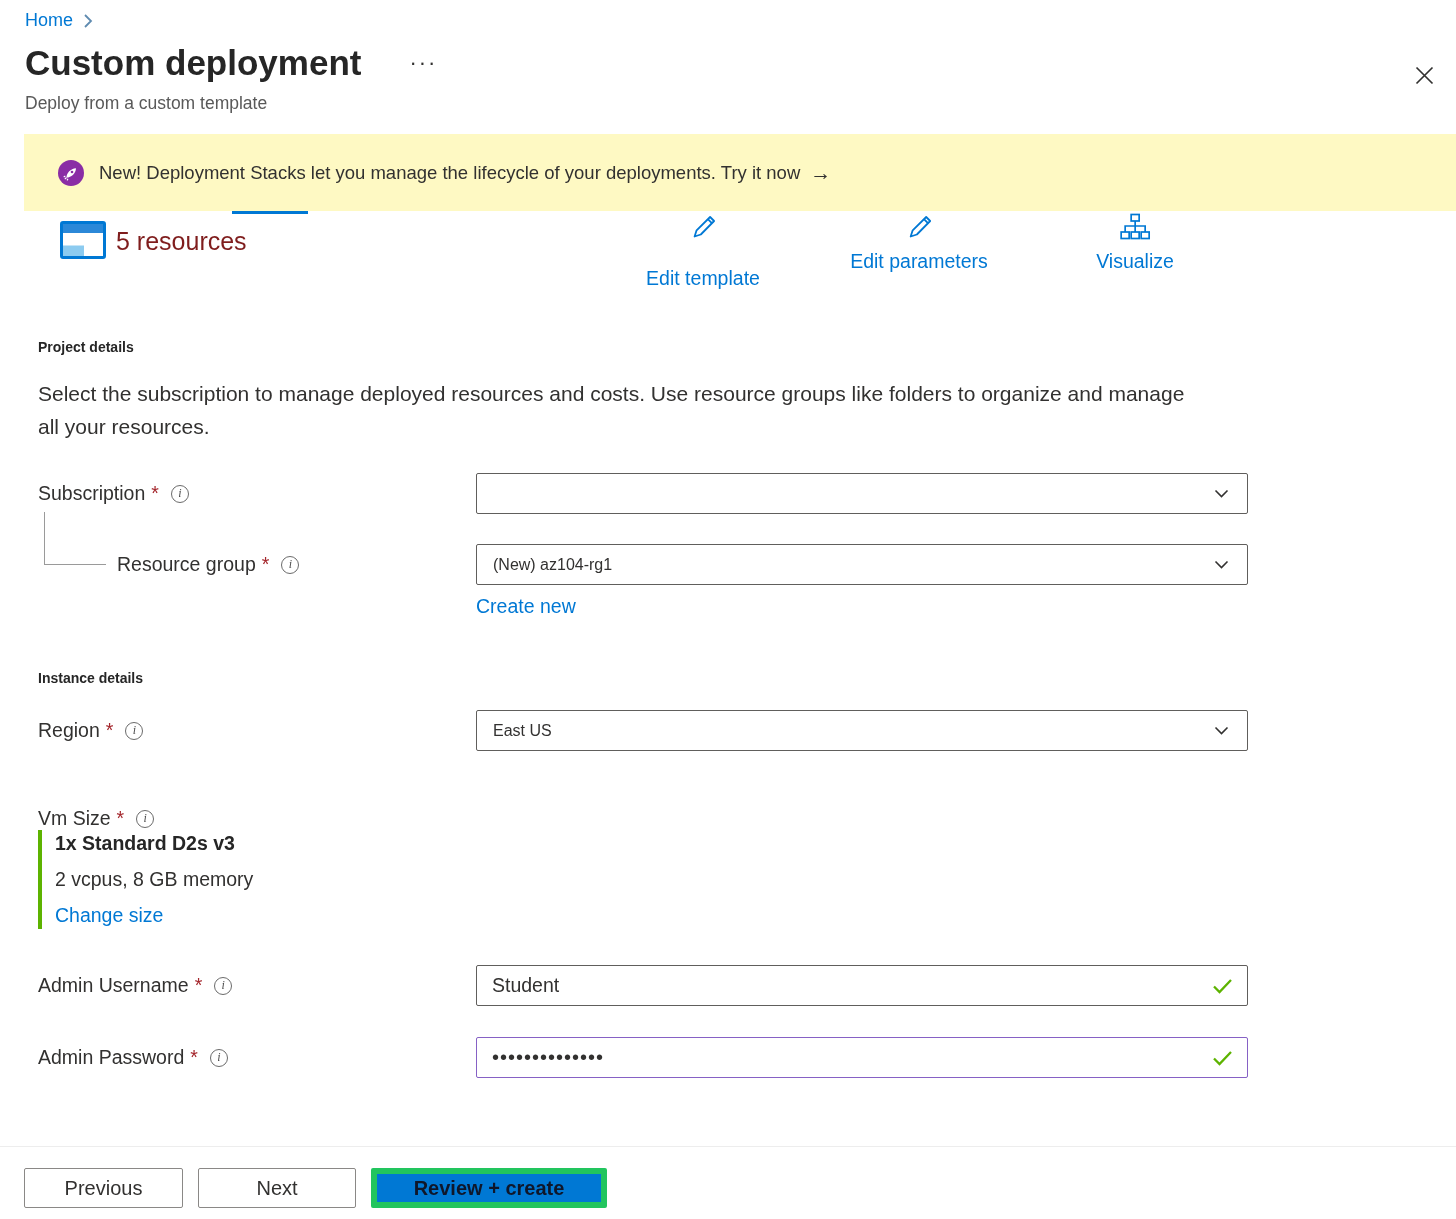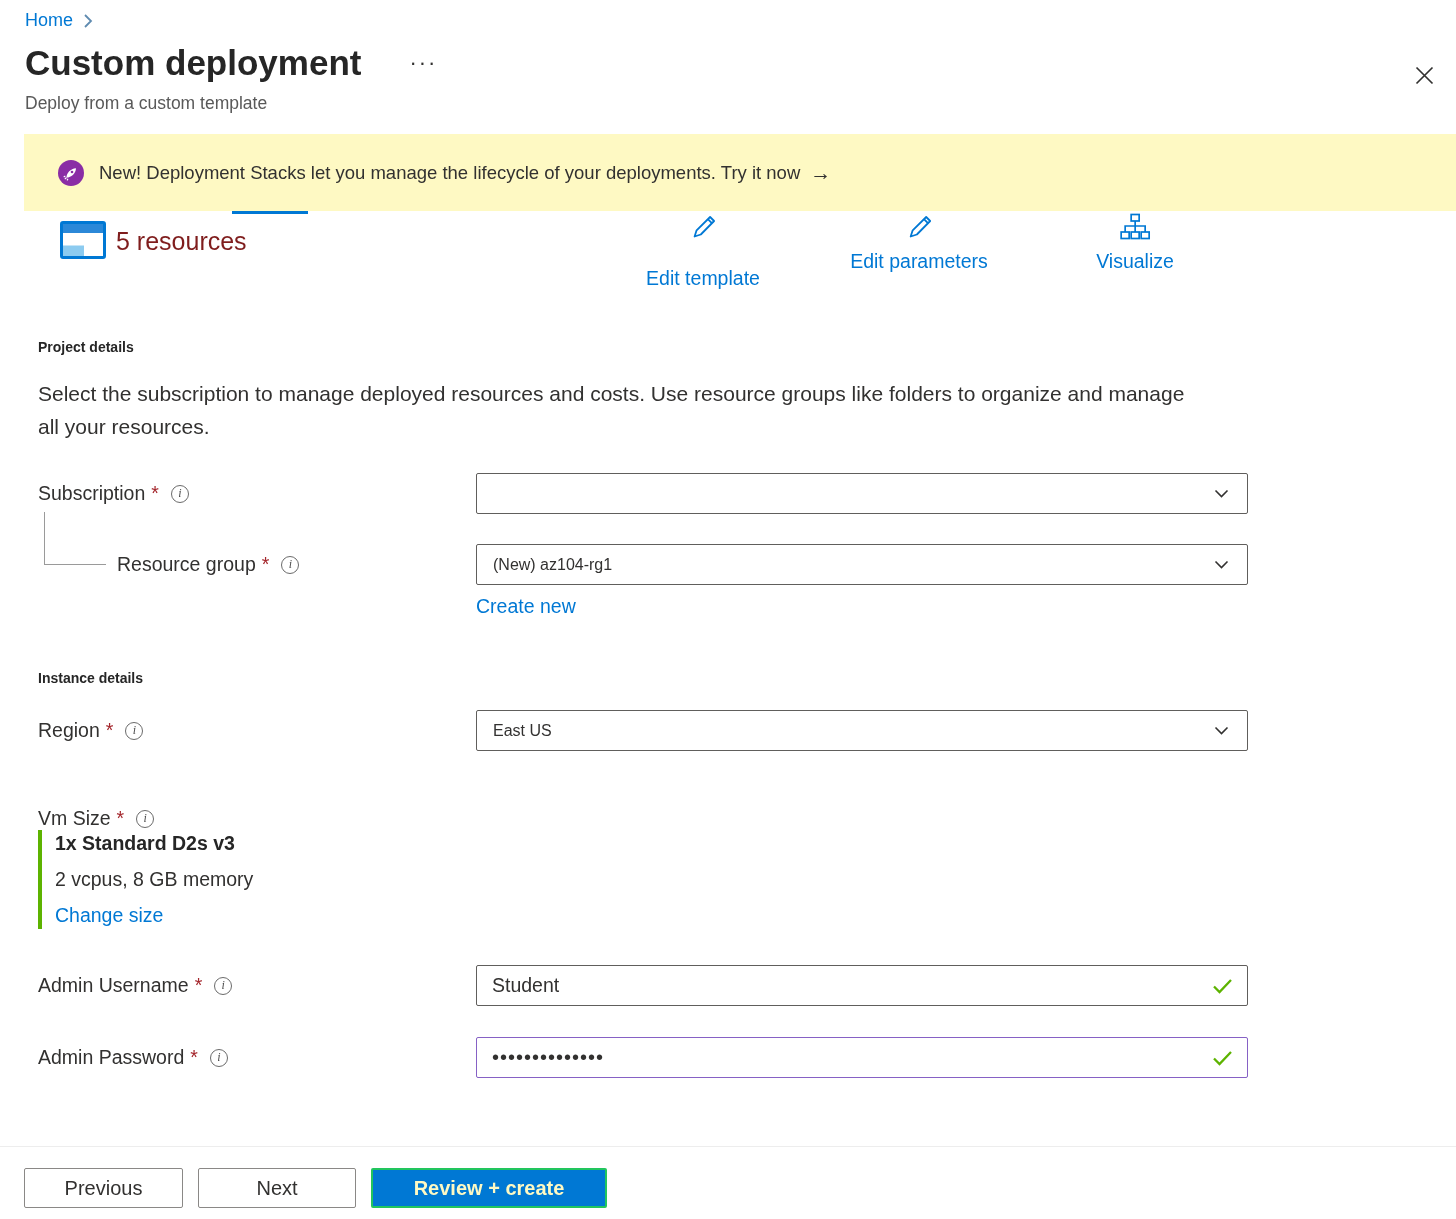--- a/index.html
+++ b/index.html
@@ -74,21 +74,21 @@
   .input-wrap { flex:1; position:relative; display:flex; }
   .input-wrap input { width:100%; height:41px; border:1px solid #605e5c; border-radius:2px; padding:0 48px 0 15px; font-size:19.5px; font-family:"Liberation Sans", sans-serif; color:#323130; outline:none; }
   .input-wrap .check { position:absolute; right:15px; top:50%; transform:translateY(-50%); line-height:0; }
   .input-wrap input.password { border-color:#8661c5; font-size:20px; letter-spacing:1px; }
 
   
   .footer-divider { position:absolute; left:0; top:1146px; width:1456px; height:1px; background:#ededed; }
   .footer { position:absolute; left:24px; top:1168px; display:flex; gap:15px; }
   .btn { height:40px; border-radius:2px; font-size:20px; display:flex; align-items:center; justify-content:center; cursor:pointer; font-family:"Liberation Sans", sans-serif; }
   .btn-secondary { background:#fff; border:1px solid #8a8886; color:#323130; }
-  .btn-primary { background:#0078d4; border:2px solid #22c55e; color:#fef9c3; font-weight:700; }
+  .btn-primary { background:#0078d4; border:6px solid #22c55e; color:#0f172a; font-weight:700; }
   .btn-previous { width:159px; }
   .btn-next { width:158px; }
   .btn-review { width:236px; }
 </style>
 </head>
 <body>
 
 <div class="breadcrumb">
   <a class="home-link">Home</a>
   <span class="chevron">

